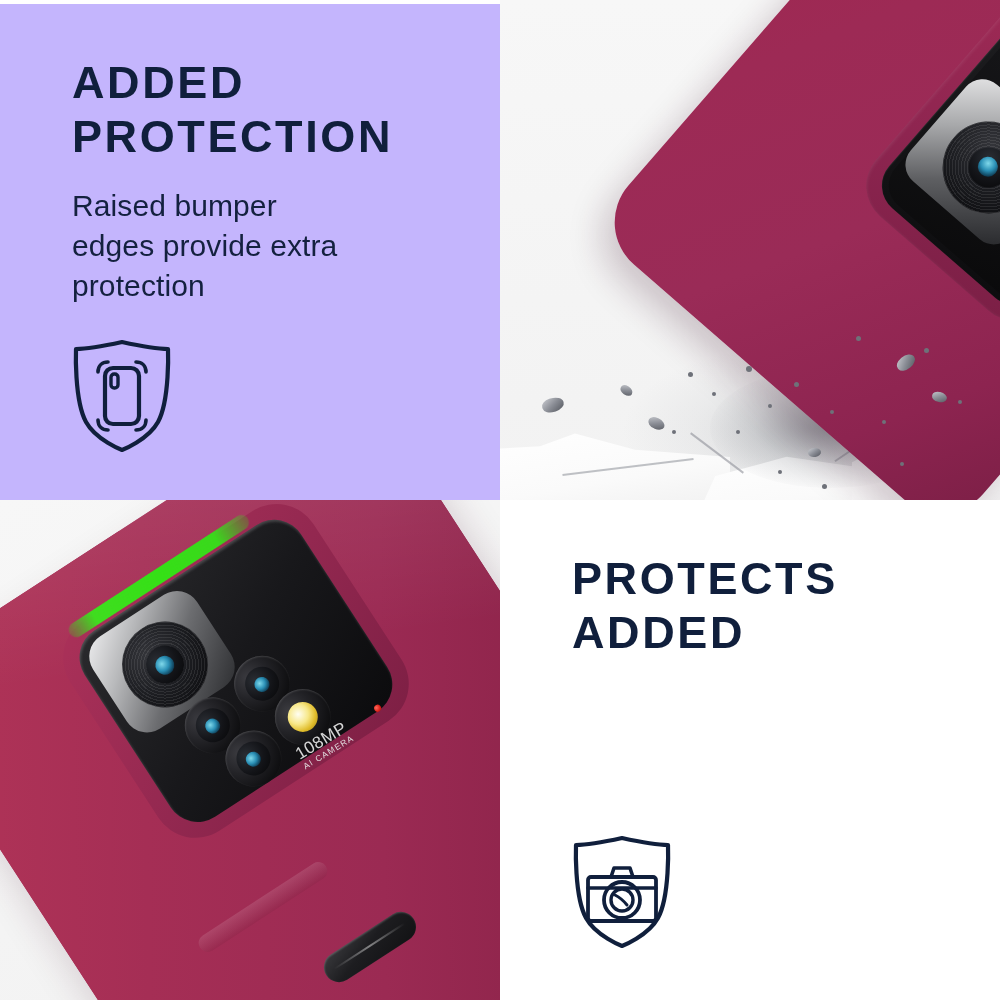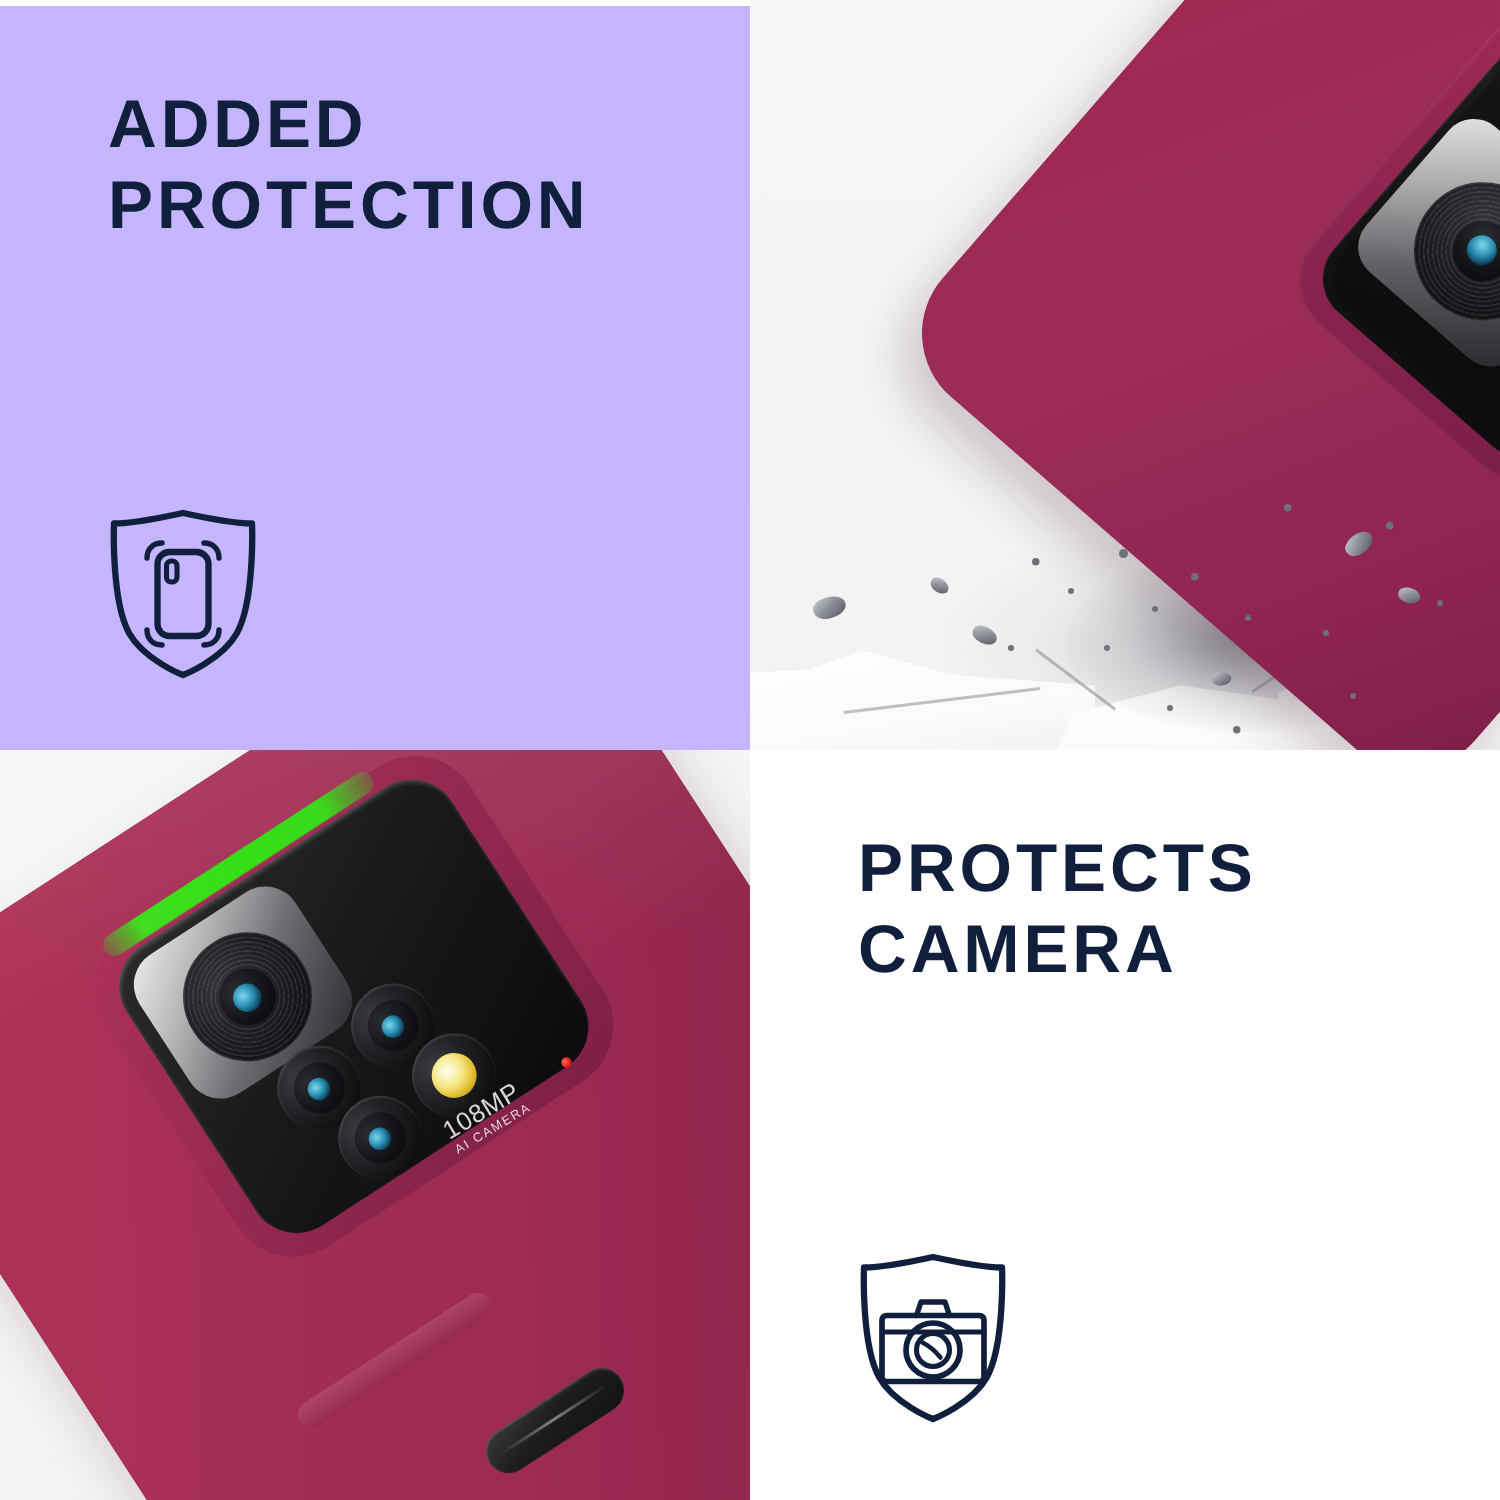--- a/index.html
+++ b/index.html
@@ -279,20 +279,23 @@
 </style>
 </head>
 <body>
 
 <div id="page">
 
   <div class="quadrant q-tl">
     <div class="text-panel">
       <h2 class="heading">ADDED
 PROTECTION</h2>
+      <p class="body-copy">Raised bumper
+edges provide extra
+protection</p>
     </div>
 
     <div class="feature-icon icon-tl">
       <svg viewBox="0 0 104 116" width="104" height="116" fill="none" stroke="#101f3c" stroke-width="4.2" stroke-linecap="round" stroke-linejoin="round">
         <path d="M52 4 C52 4 84 11 98 11 C98 11 100 62 88 84 C78 102 52 112 52 112 C52 112 26 102 16 84 C4 62 6 11 6 11 C20 11 52 4 52 4 Z"></path>
         <rect x="35" y="30" width="34" height="56" rx="8"></rect>
         <rect x="41" y="36" width="7" height="14" rx="3.2" stroke-width="3.4"></rect>
         <path d="M28 34 C28 28 32 24 38 24" stroke-width="3.6"></path>
         <path d="M76 34 C76 28 72 24 66 24" stroke-width="3.6"></path>
         <path d="M28 82 C28 88 32 92 38 92" stroke-width="3.6"></path>
@@ -413,21 +416,21 @@
       </div>
 
       <div class="bl-edge-groove"></div>
       <div class="bl-side-btn"></div>
     </div>
   </div>
 
   <div class="quadrant q-br">
     <div class="text-panel">
       <h2 class="heading">PROTECTS
-CAMERA</h2>
+ADDED</h2>
     </div>
 
     <div class="feature-icon icon-br">
       <svg viewBox="0 0 104 116" width="104" height="116" fill="none" stroke="#101f3c" stroke-width="4.2" stroke-linecap="round" stroke-linejoin="round">
         <path d="M52 4 C52 4 84 11 98 11 C98 11 100 62 88 84 C78 102 52 112 52 112 C52 112 26 102 16 84 C4 62 6 11 6 11 C20 11 52 4 52 4 Z"></path>
         <rect x="18" y="43" width="68" height="44" rx="3" stroke-width="3.8"></rect>
         <path d="M18 54 H86" stroke-width="3.4"></path>
         <path d="M41 43 L44 34 H60 L63 43" stroke-width="3.6"></path>
         <circle cx="52" cy="66" r="18" stroke-width="3.8"></circle>
         <circle cx="52" cy="66" r="11" stroke-width="3.4"></circle>

